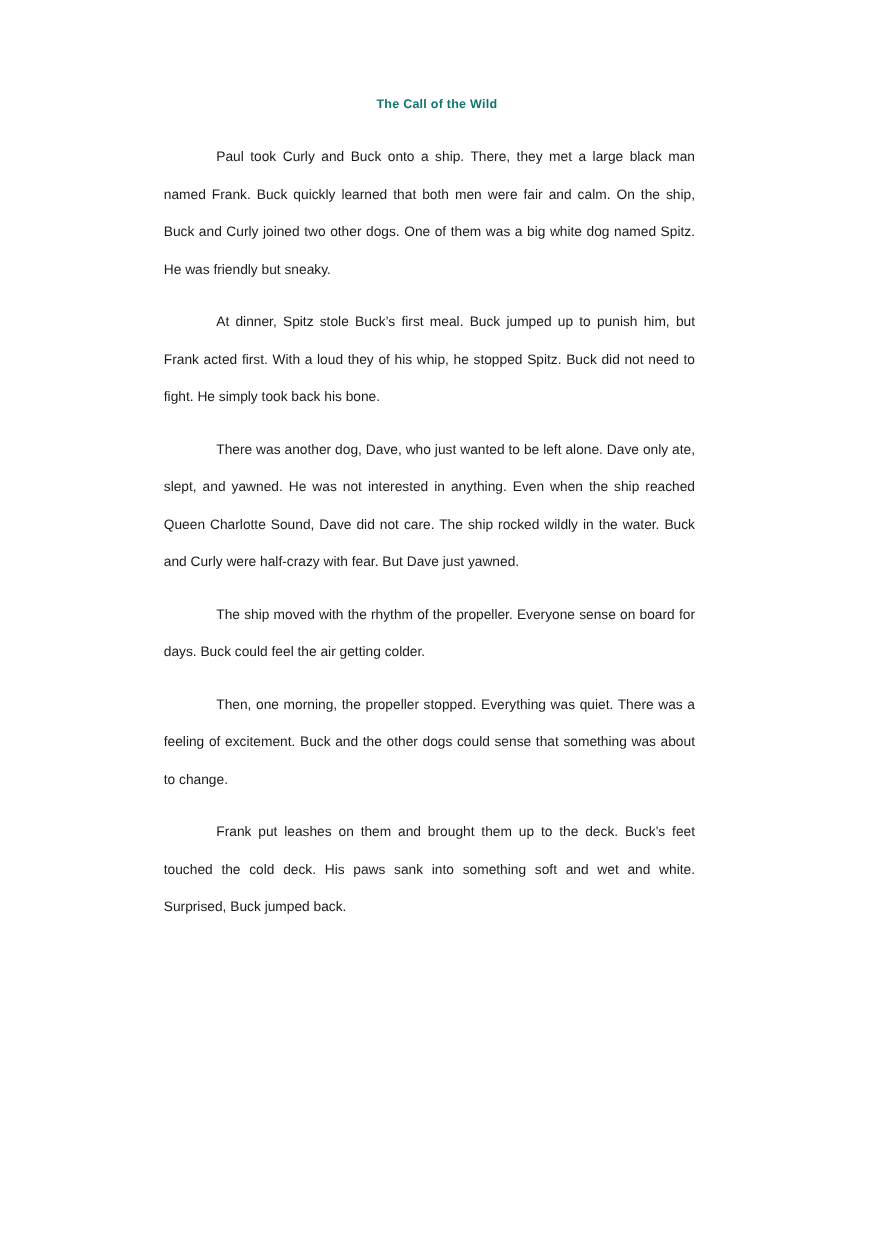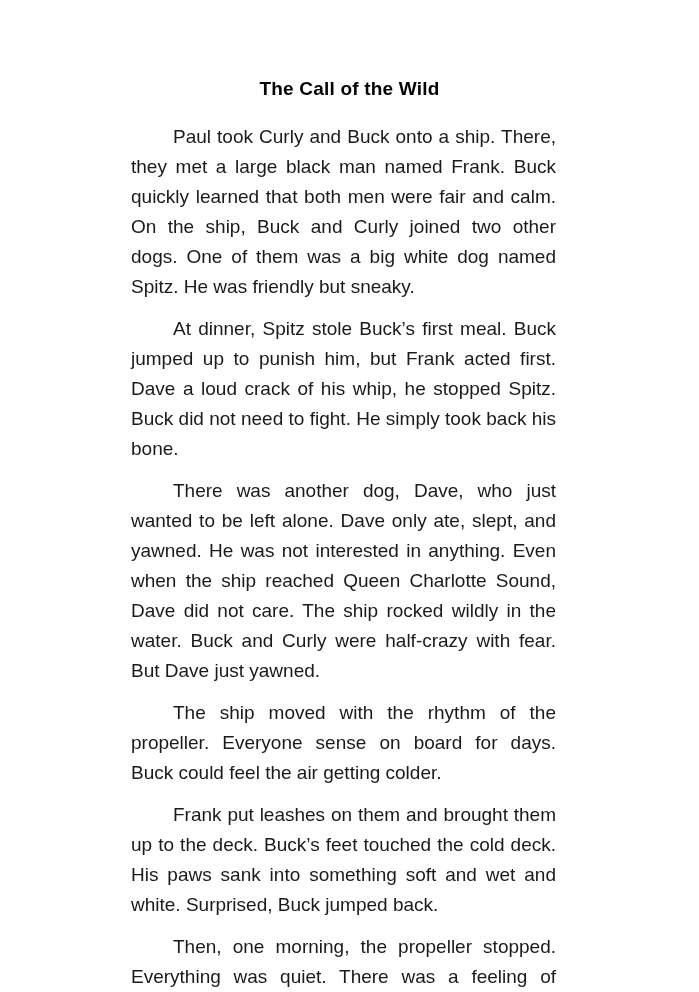--- a/index.html
+++ b/index.html
@@ -14,45 +14,45 @@
     color: #1a1a1a;
   }
   .page {
     box-sizing: border-box;
     width: 699px;
     height: 992px;
     padding: 78px 131px 0 131px;
     background: #ffffff;
   }
   .doc-title {
-    font-size: 19px;
+    font-size: 10px;
     font-weight: bold;
     text-align: center;
     margin: 0 0 22px 0;
     letter-spacing: 0.2px;
-    color: #000000;
+    color: #0f766e;
   }
   .para {
-    font-size: 19px;
+    font-size: 11px;
     line-height: 30px;
     text-align: justify;
     text-justify: inter-word;
     text-indent: 42px;
     margin: 0 12px 12px 0;
     color: #1a1a1a;
     hyphens: none;
   }
   .para:last-child {
     margin-bottom: 0;
   }
 </style>
 </head>
 <body>
 
 <div class="page">
   <h1 class="doc-title">The Call of the Wild</h1>
   <p class="para">Paul took Curly and Buck onto a ship. There, they met a large black man named Frank. Buck quickly learned that both men were fair and calm. On the ship, Buck and Curly joined two other dogs. One of them was a big white dog named Spitz. He was friendly but sneaky.</p>
-  <p class="para">At dinner, Spitz stole Buck’s first meal. Buck jumped up to punish him, but Frank acted first. Dave a loud crack of his whip, he stopped Spitz. Buck did not need to fight. He simply took back his bone.</p>
+  <p class="para">At dinner, Spitz stole Buck’s first meal. Buck jumped up to punish him, but Frank acted first. With a loud they of his whip, he stopped Spitz. Buck did not need to fight. He simply took back his bone.</p>
   <p class="para">There was another dog, Dave, who just wanted to be left alone. Dave only ate, slept, and yawned. He was not interested in anything. Even when the ship reached Queen Charlotte Sound, Dave did not care. The ship rocked wildly in the water. Buck and Curly were half-crazy with fear. But Dave just yawned.</p>
   <p class="para">The ship moved with the rhythm of the propeller. Everyone sense on board for days. Buck could feel the air getting colder.</p>
+  <p class="para">Then, one morning, the propeller stopped. Everything was quiet. There was a feeling of excitement. Buck and the other dogs could sense that something was about to change.</p>
   <p class="para">Frank put leashes on them and brought them up to the deck. Buck’s feet touched the cold deck. His paws sank into something soft and wet and white. Surprised, Buck jumped back.</p>
-  <p class="para">Then, one morning, the propeller stopped. Everything was quiet. There was a feeling of excitement. Buck and the other dogs could sense that something was about to change.</p>
 </div>
 
 </body></html>

